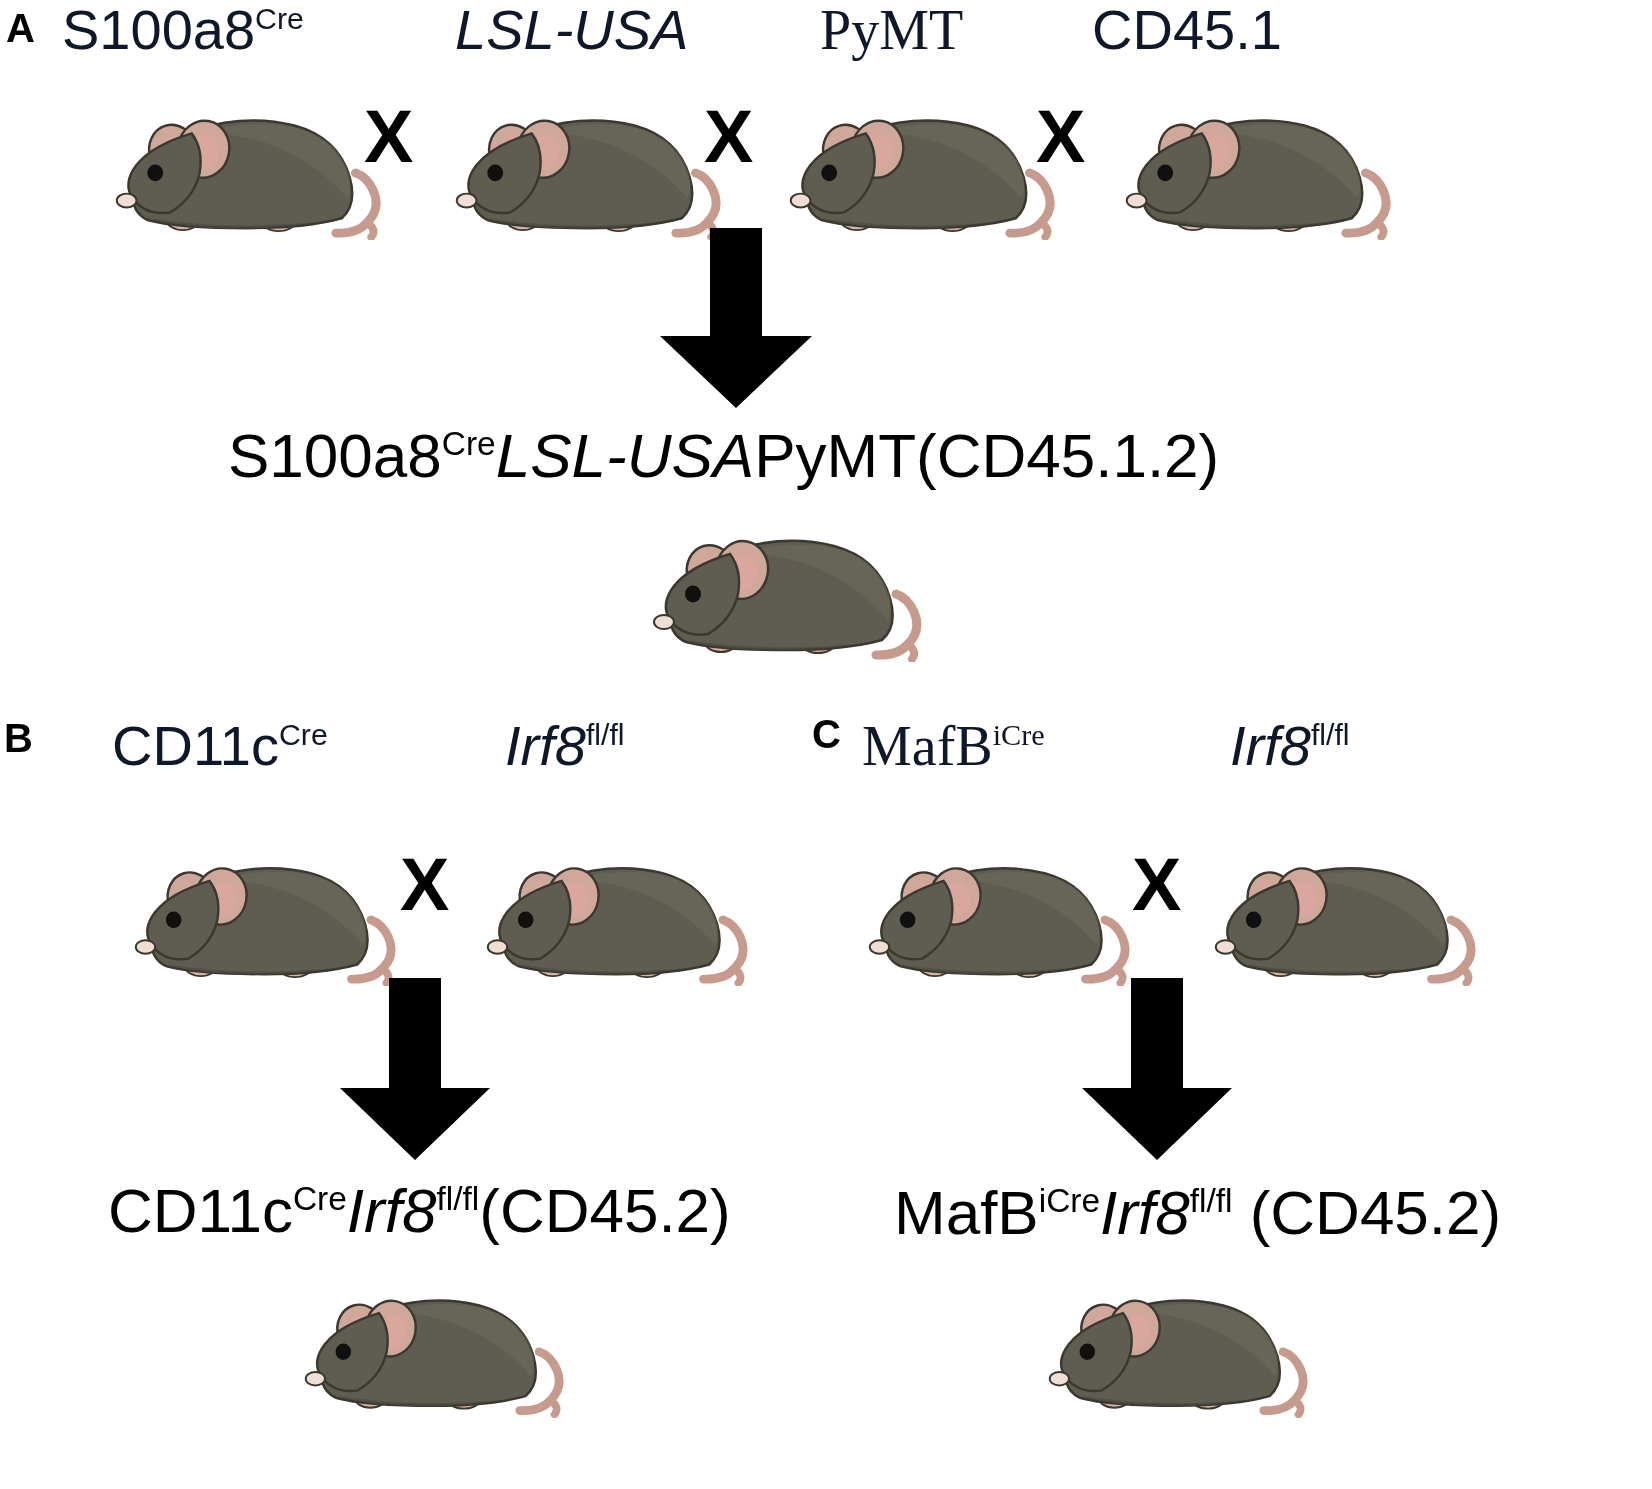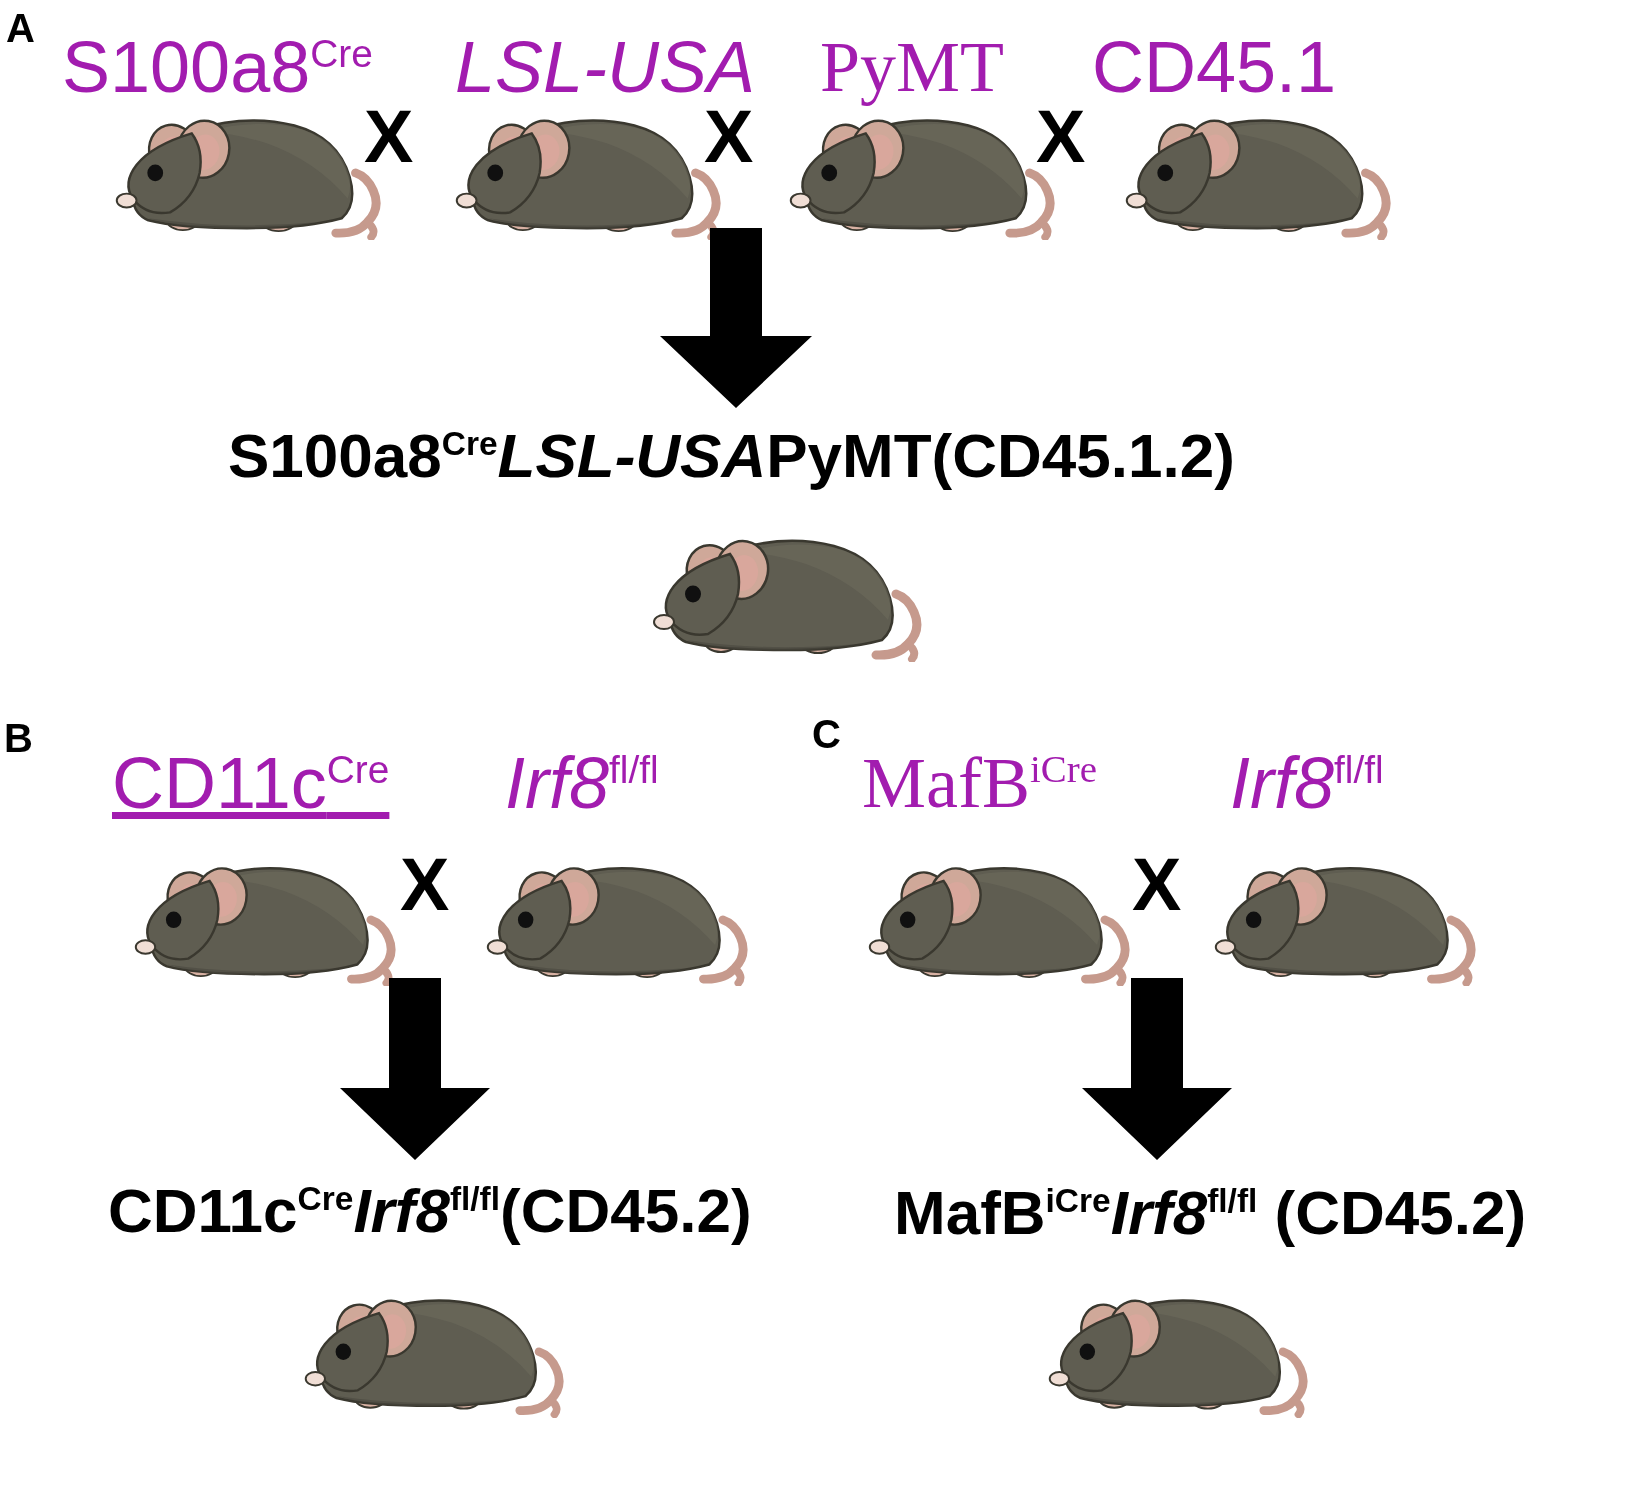--- a/index.html
+++ b/index.html
@@ -17,25 +17,24 @@
   }
   .panel-letter {
     position: absolute;
     font-weight: bold;
     font-size: 40px;
     line-height: 1;
     color: #000;
   }
   .geno-label {
     position: absolute;
-    font-size: 72px;
+    font-size: 56px;
     line-height: 1;
     white-space: nowrap;
-    color: #a21caf;
-    margin-top: 29px;
+    color: #0f172a;
   }
   .geno-label.ital {
     font-style: italic;
   }
   .geno-label sup {
     font-size: 0.54em;
     vertical-align: super;
     line-height: 0;
     font-style: normal;
   }
@@ -46,21 +45,20 @@
     line-height: 1;
     color: #000;
     font-family: "Liberation Sans", sans-serif;
   }
   .result-line {
     position: absolute;
     font-size: 62px;
     line-height: 1;
     white-space: nowrap;
     color: #000;
-    font-weight: bold;
   }
   .result-line .it {
     font-style: italic;
   }
   .result-line sup {
     font-size: 0.54em;
     vertical-align: super;
     line-height: 0;
     font-style: normal;
   }
@@ -211,21 +209,21 @@
       <ellipse cx="97" cy="61" rx="15" ry="18" fill="#d9a79c" transform="rotate(10 97 61)"></ellipse>
       <path d="M24 108 Q14 92 28 74 Q44 54 84 42 Q96 58 92 82 Q86 108 62 122 Q38 126 24 108 Z" fill="#5f5d51" stroke="#3a382f" stroke-width="2.5"></path>
       <ellipse cx="47" cy="82" rx="8" ry="8.5" fill="#101010"></ellipse>
       <ellipse cx="18" cy="110" rx="10" ry="7" fill="#f0ded5" stroke="#3a382f" stroke-width="2"></ellipse>
     </g>
   </svg>
 </div>
 
 <div class="panel-letter" style="left:4px; top:718px;">B</div>
 
-<div class="geno-label" style="left:112px; top:718px;text-decoration:underline;">
+<div class="geno-label" style="left:112px; top:718px;">
   <span>CD11c</span><sup>Cre</sup>
 </div>
 <div class="geno-label ital" style="left:505px; top:718px;">
   <span>Irf8</span><sup>fl/fl</sup>
 </div>
 
 <div class="mouse" style="left:128px; top:840px; width:272px; height:146px;">
   <svg viewBox="0 0 280 150" xmlns="http://www.w3.org/2000/svg">
     <g>
       <path d="M230 143 Q252 144 262 132 Q276 118 268 100 Q262 86 250 82" fill="none" stroke="#c69a8d" stroke-width="9" stroke-linecap="round"></path>

